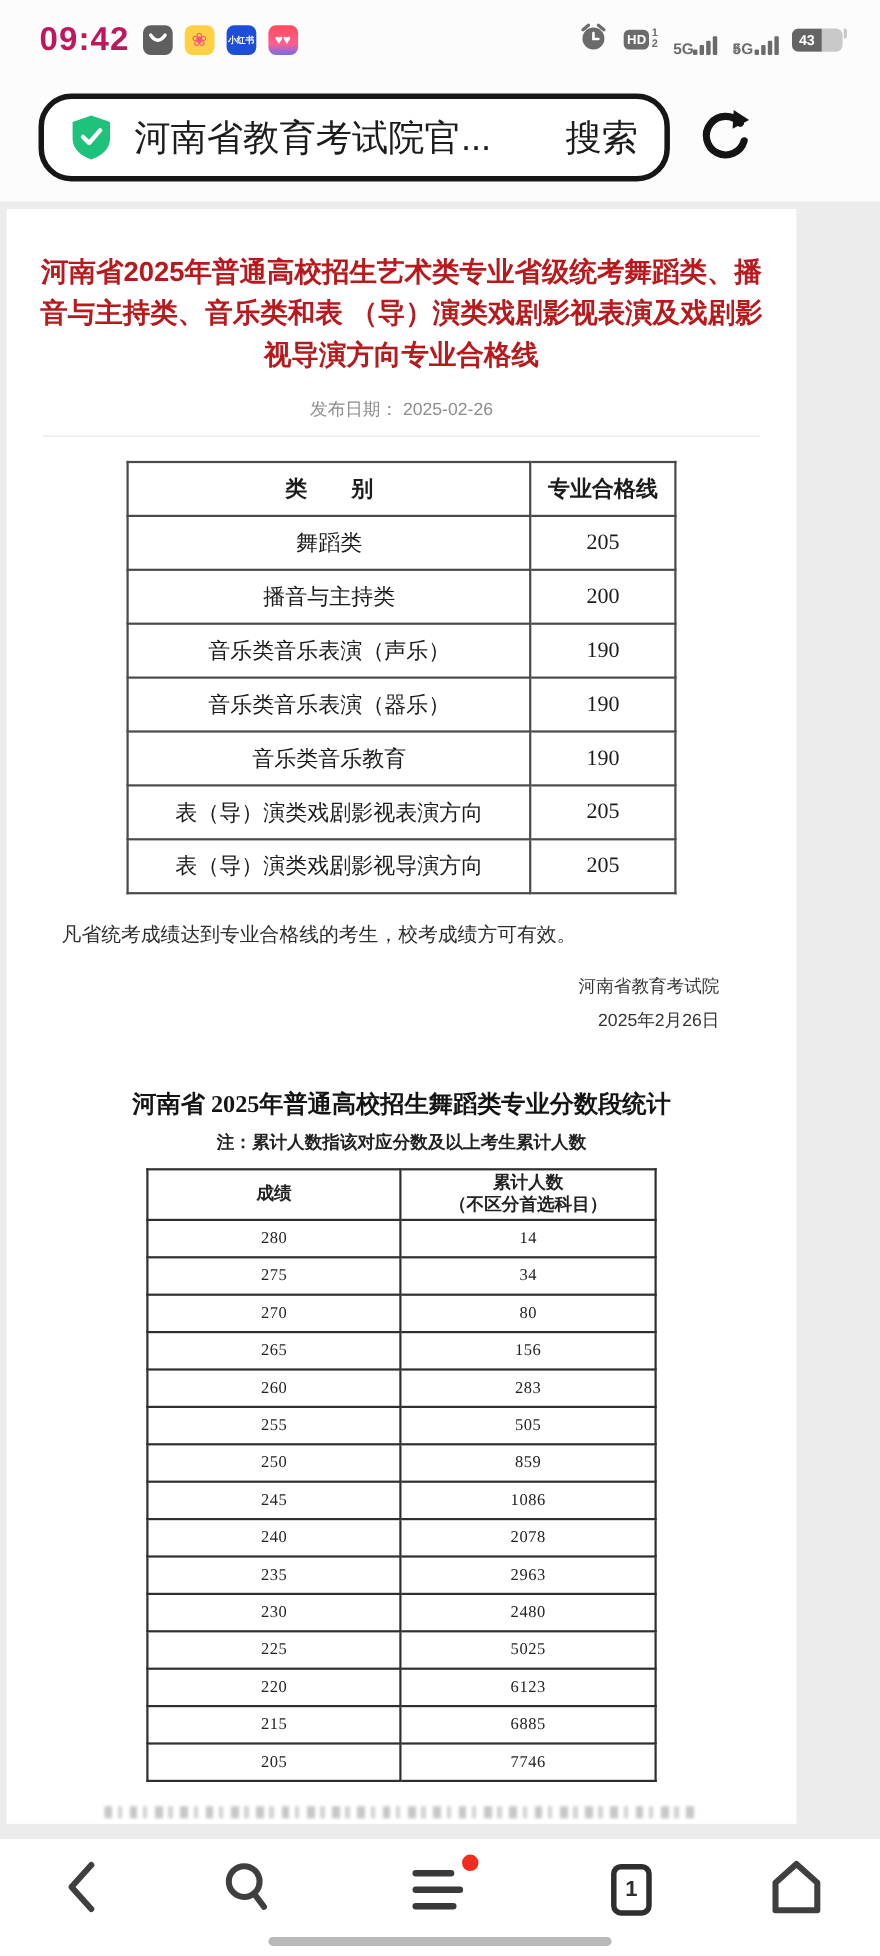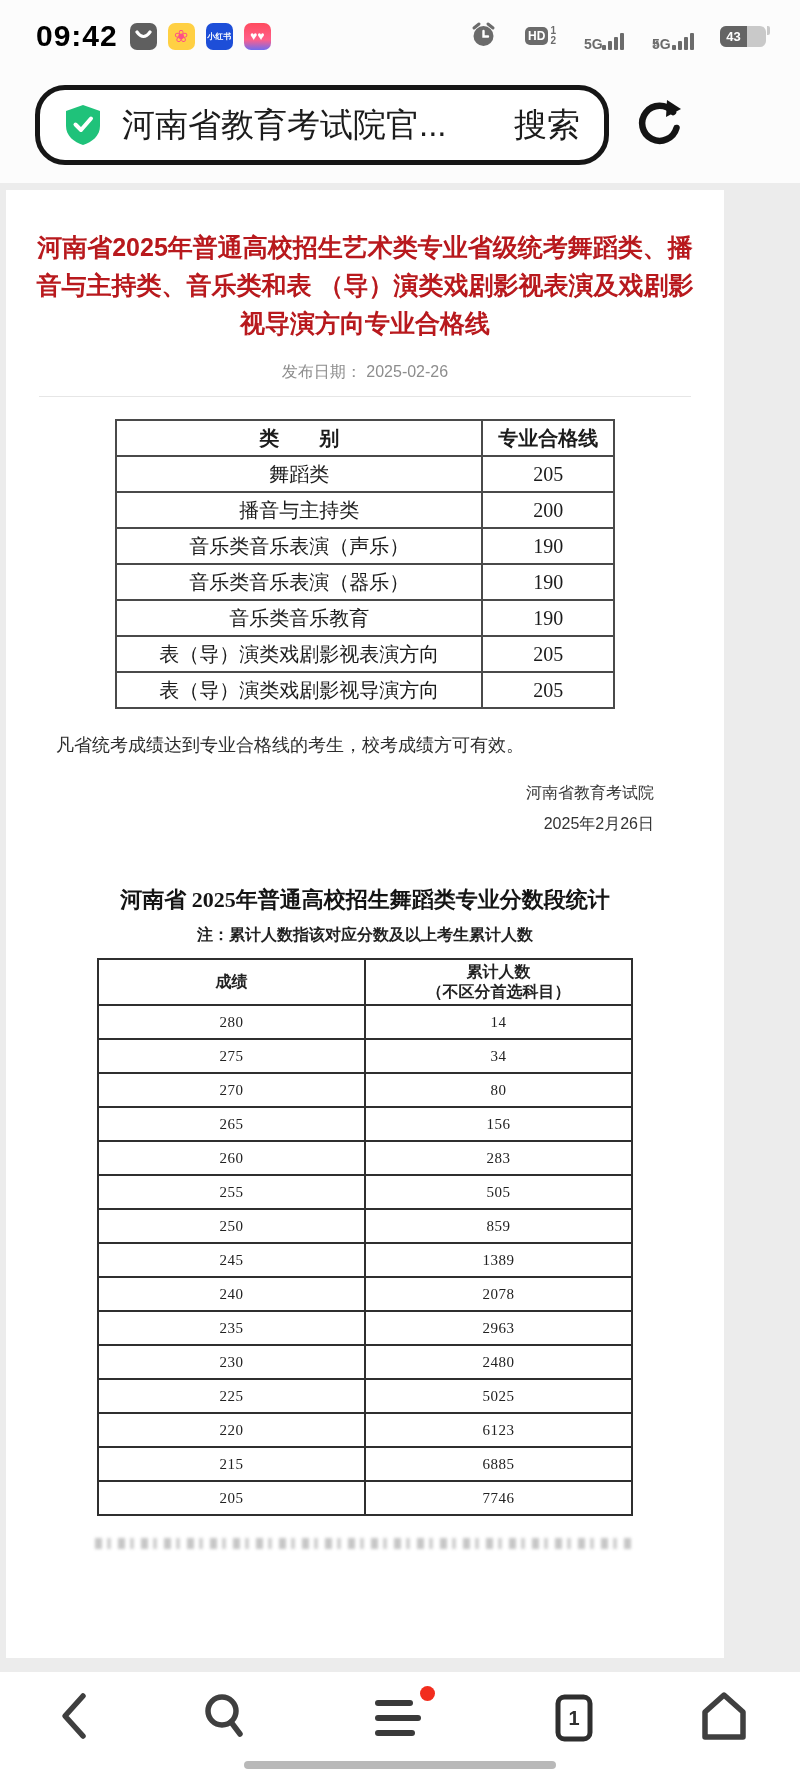--- a/index.html
+++ b/index.html
@@ -2,28 +2,28 @@
 <html><head>
 <meta charset="utf-8">
 <style>
   * { margin:0; padding:0; box-sizing:border-box; }
   body { width:800px; height:1778px; background:#ffffff; font-family:"Liberation Sans", sans-serif; position:relative; overflow:hidden; }
   .phone { position:absolute; inset:0; }
 
   
   .chrome-top { position:absolute; top:0; left:0; width:800px; height:183px; background:#fcfcfc; }
   .status-bar { position:absolute; top:14px; left:0; width:800px; height:44px; display:flex; align-items:center; }
-  .time { margin-left:36px; font-size:30px; font-weight:bold; color:#000000; letter-spacing:1px; }
+  .time { margin-left:36px; font-size:30px; font-weight:bold; color:#be185d; letter-spacing:1px; }
   .app-icons { display:flex; align-items:center; gap:11px; margin-left:12px; }
   .app-ic { width:27px; height:27px; border-radius:7px; display:flex; align-items:center; justify-content:center; overflow:hidden; }
   .ic-msg { background:#5f5f5f; }
   .ic-flower { background:#ffd043; color:#ff4f87; font-size:17px; line-height:1; }
   .ic-xhs { background:#1d4ed8; color:#fff; font-size:8px; font-weight:bold; letter-spacing:0; }
   .ic-hearts { background:linear-gradient(180deg,#ff4b5e 0%,#ff5f8a 62%,#6f6cf0 100%); color:#fff; font-size:12px; line-height:1; }
-  .sb-right { margin-left:auto; margin-right:30px; display:flex; align-items:center; gap:28px; }
+  .sb-right { margin-left:auto; margin-right:30px; display:flex; align-items:center; gap:14px; }
   .hd-wrap { display:flex; align-items:center; gap:2px; }
   .hd-badge { background:#6b6b6b; color:#fff; font-size:12px; font-weight:bold; border-radius:5px; padding:2px 3px; }
   .hd-sub { display:flex; flex-direction:column; font-size:10px; font-weight:bold; color:#6b6b6b; line-height:10px; }
   .sig-group { position:relative; width:40px; height:30px; }
   .sig-label { position:absolute; top:16px; left:0; font-size:14px; font-weight:bold; color:#6b6b6b; line-height:14px; }
   .bars { position:absolute; bottom:1px; right:0; display:flex; align-items:flex-end; gap:2px; }
   .bars i { display:block; width:4px; background:#6b6b6b; border-radius:1px; }
   .updown { position:absolute; bottom:2px; left:0; font-size:9px; color:#6b6b6b; line-height:9px; }
   .battery { display:flex; align-items:flex-start; }
   .bat-body { width:46px; height:21px; border-radius:6px; overflow:hidden; display:flex; background:#c9c9c9; }
@@ -40,33 +40,33 @@
   
   .viewport { position:absolute; top:183px; left:0; width:800px; height:1489px; background:#ececec; }
   .card { position:absolute; top:7px; left:6px; width:718px; height:1468px; background:#ffffff; overflow:hidden; }
 
   .doc-title { margin:38px auto 0; width:668px; text-align:center; color:#b8191d; font-size:25px; line-height:38px; font-weight:600; }
   .publish { margin-top:20px; text-align:center; font-size:16px; color:#8d8d8d; }
   .divider { margin:13px auto 0; width:652px; height:1px; background:#e6e6e6; }
 
   table { border-collapse:collapse; }
   .t1 { margin:22px auto 0; width:500px; font-family:"Liberation Serif", serif; color:#1b1b1b; }
-  .t1 th, .t1 td { border:2px solid #4a4a4a; text-align:center; height:36px; font-size:20px; }
+  .t1 th, .t1 td { border:2px solid #4a4a4a; text-align:center; height:49px; font-size:20px; }
   .t1 th { font-weight:bold; }
   .t1 .c1 { width:368px; }
   .t1 .c2 { width:132px; }
 
   .note { margin:24px 0 0 50px; font-size:18px; color:#2d2d2d; }
   .sig-block { margin-top:26px; padding-right:70px; text-align:right; font-size:16px; color:#333333; }
   .sig-date { margin-top:10px; }
 
   .stats-title { margin-top:50px; text-align:center; font-family:"Liberation Serif", serif; font-weight:bold; font-size:22px; color:#141414; }
   .stats-note { margin-top:10px; text-align:center; font-size:16px; font-weight:bold; color:#222222; }
 
-  .t2 { margin:12px auto 0; width:536px; color:#222222; }
+  .t2 { margin:12px auto 0; width:464px; color:#222222; }
   .t2 th, .t2 td { border:2px solid #2f2f2f; text-align:center; }
   .t2 th { height:46px; font-size:16px; font-weight:bold; line-height:20px; }
   .t2 td { height:34px; font-size:15px; font-family:"Liberation Serif", serif; letter-spacing:0.5px; }
   .t2 .c1 { width:268px; }
   .t2 .c2 { width:268px; }
 
   .truncated-text { margin:22px auto 0; width:540px; height:11px; opacity:0.5; filter:blur(1.5px);
     background:repeating-linear-gradient(90deg,#8f8f8f 0 7px, transparent 7px 12px, #a5a5a5 12px 16px, transparent 16px 23px); }
 
   
@@ -254,21 +254,21 @@
             <tr>
               <td class="c1">255</td>
               <td class="c2">505</td>
             </tr>
             <tr>
               <td class="c1">250</td>
               <td class="c2">859</td>
             </tr>
             <tr>
               <td class="c1">245</td>
-              <td class="c2">1389</td>
+              <td class="c2">1086</td>
             </tr>
             <tr>
               <td class="c1">240</td>
               <td class="c2">2078</td>
             </tr>
             <tr>
               <td class="c1">235</td>
               <td class="c2">2963</td>
             </tr>
             <tr>

